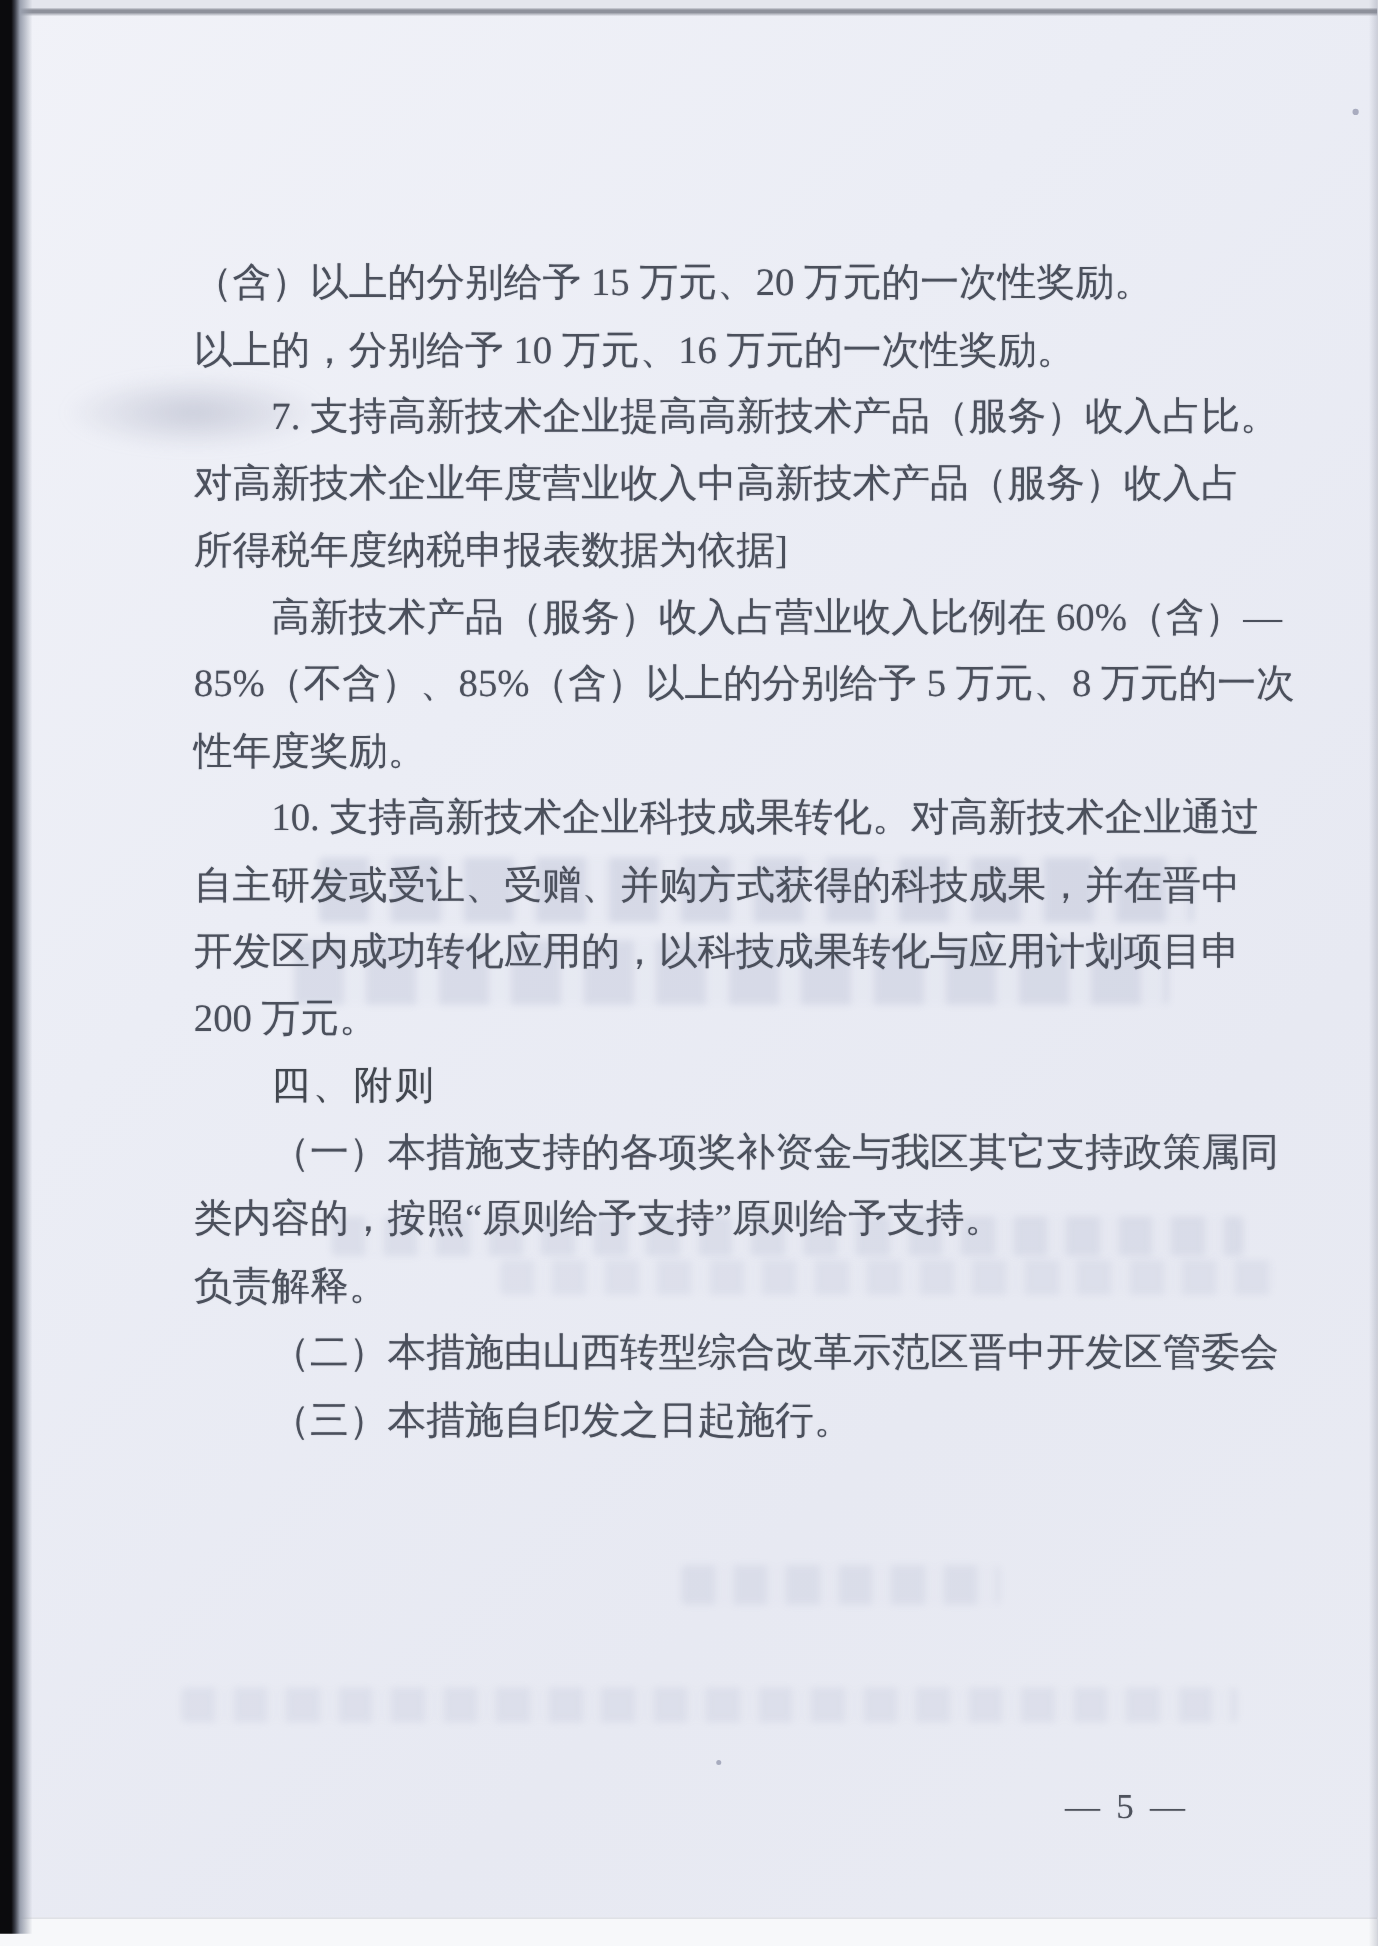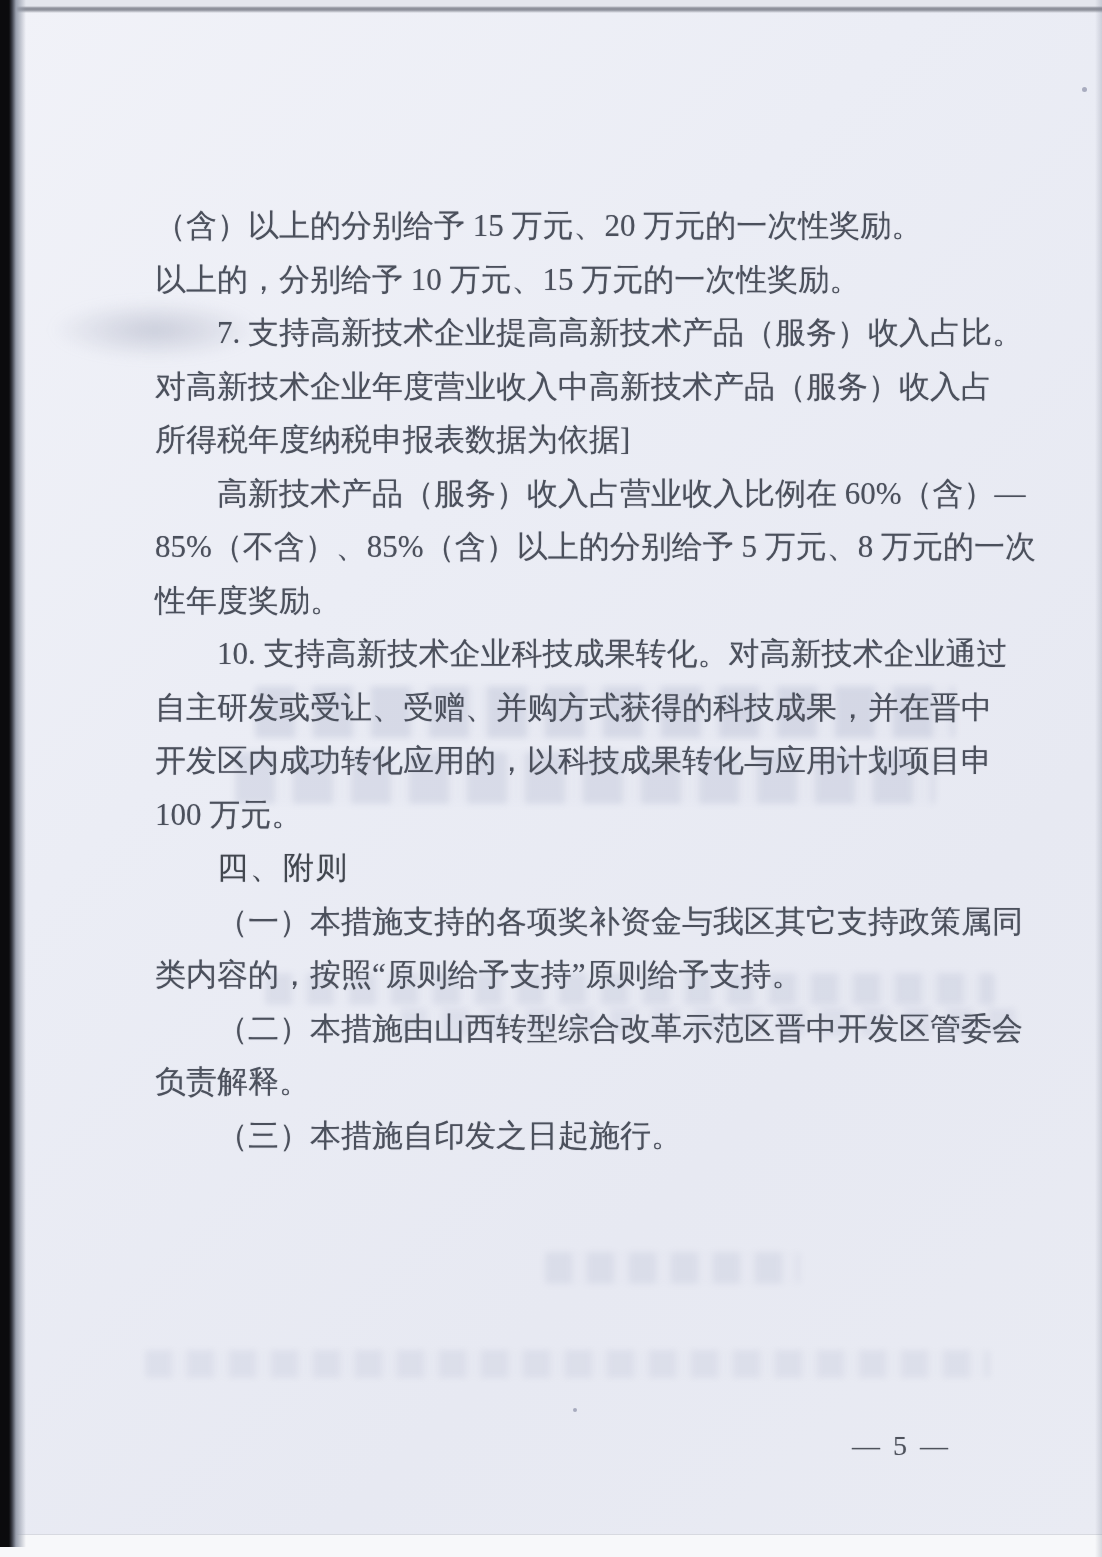--- a/index.html
+++ b/index.html
@@ -81,36 +81,36 @@
   <div class="ghost big g-title2"></div>
   <div class="ghost g-d"></div>
   <div class="ghost g-e"></div>
   <div class="ghost g-f"></div>
   <div class="ghost g-g"></div>
   <div class="speck s1"></div>
   <div class="speck s2"></div>
 
   <div class="page-text">
     <div class="line">（含）以上的分别给予 15 万元、20 万元的一次性奖励。</div>
-    <div class="line">以上的，分别给予 10 万元、15 万元的一次性奖励。</div>
+    <div class="line">以上的，分别给予 10 万元、16 万元的一次性奖励。</div>
     <div class="line indent">7. 支持高新技术企业提高高新技术产品（服务）收入占比。</div>
     <div class="line">对高新技术企业年度营业收入中高新技术产品（服务）收入占</div>
     <div class="line">所得税年度纳税申报表数据为依据]</div>
     <div class="line indent">高新技术产品（服务）收入占营业收入比例在 60%（含）—</div>
     <div class="line">85%（不含）、85%（含）以上的分别给予 5 万元、8 万元的一次</div>
     <div class="line">性年度奖励。</div>
     <div class="line indent">10. 支持高新技术企业科技成果转化。对高新技术企业通过</div>
     <div class="line">自主研发或受让、受赠、并购方式获得的科技成果，并在晋中</div>
     <div class="line">开发区内成功转化应用的，以科技成果转化与应用计划项目申</div>
-    <div class="line">100 万元。</div>
+    <div class="line">200 万元。</div>
     <div class="line indent heading">四、附则</div>
     <div class="line indent">（一）本措施支持的各项奖补资金与我区其它支持政策属同</div>
     <div class="line">类内容的，按照“原则给予支持”原则给予支持。</div>
+    <div class="line">负责解释。</div>
     <div class="line indent">（二）本措施由山西转型综合改革示范区晋中开发区管委会</div>
-    <div class="line">负责解释。</div>
     <div class="line indent">（三）本措施自印发之日起施行。</div>
   </div>
 
   <div class="page-number">— 5 —</div>
 
   <div class="bottom-strip"></div>
   <div class="edge-left"></div>
   <div class="edge-top"></div>
   <div class="edge-right"></div>
 

